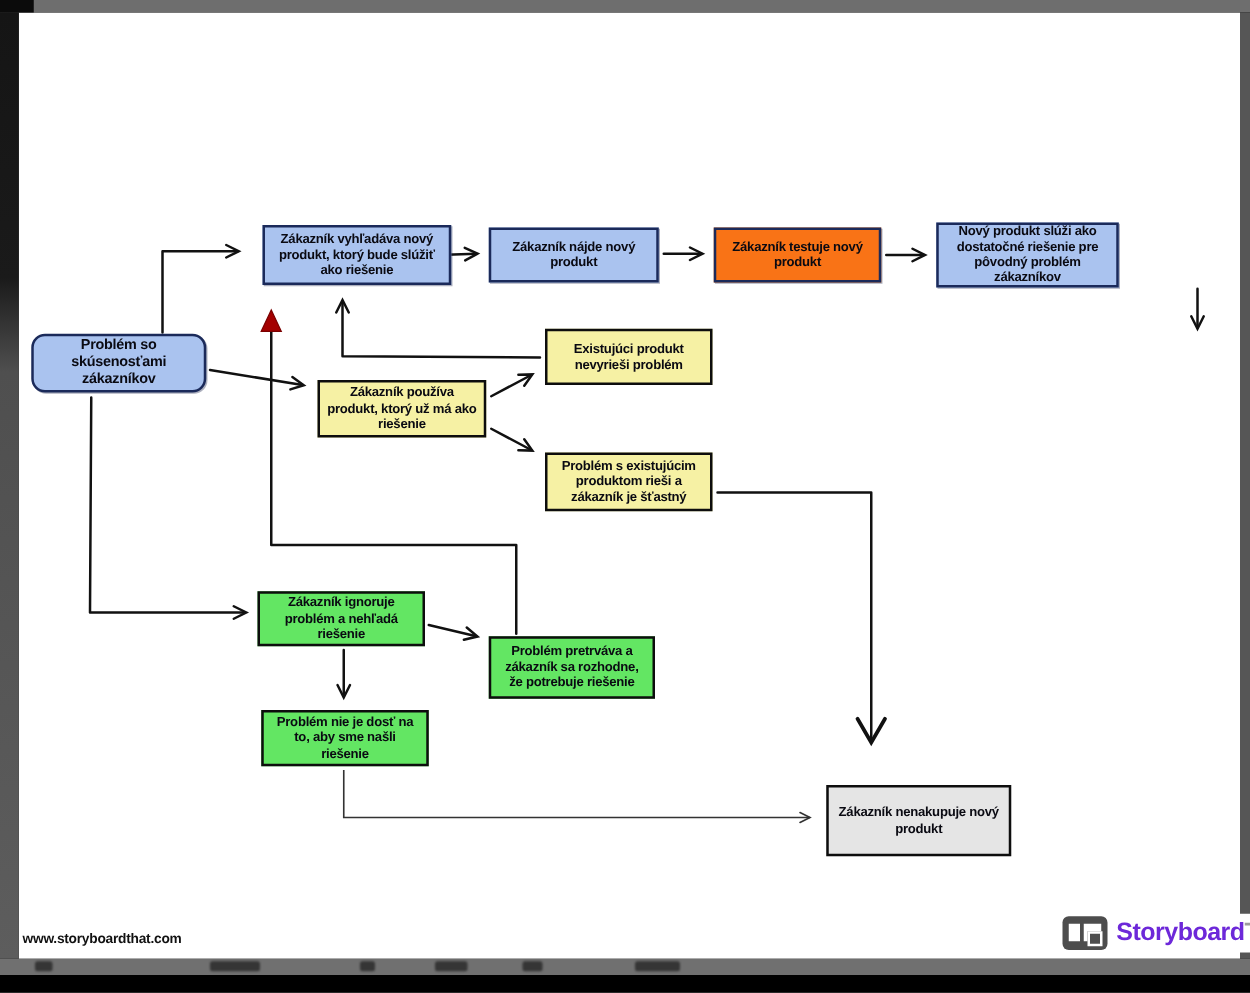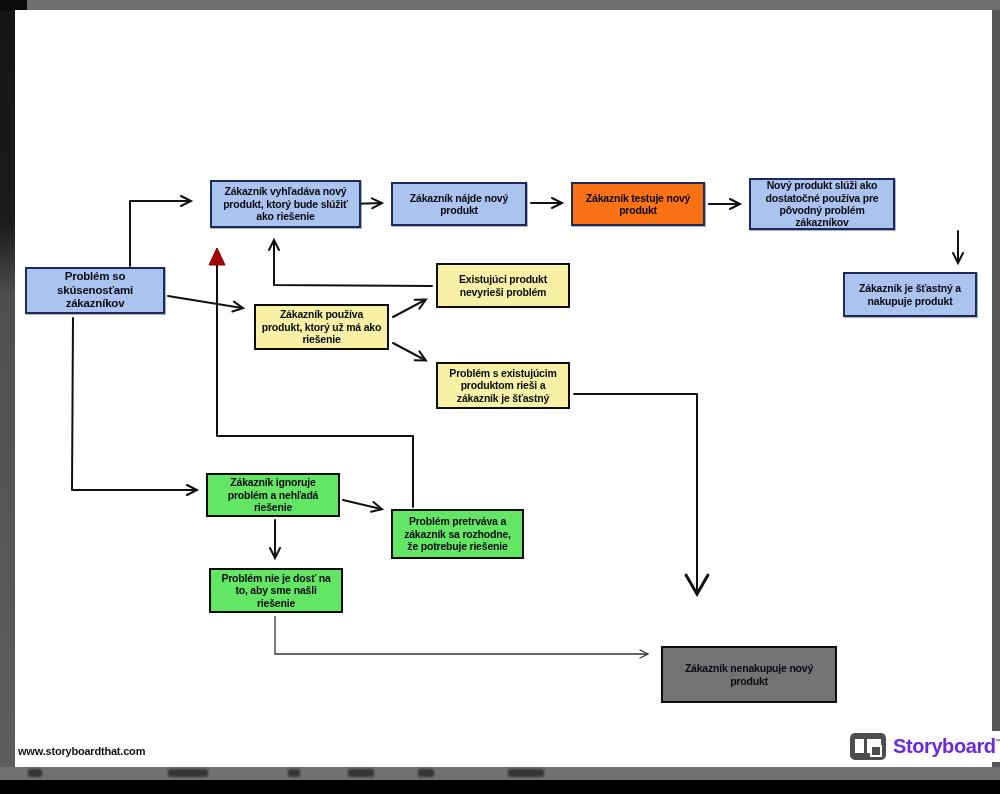--- a/index.html
+++ b/index.html
@@ -77,43 +77,40 @@
       <path d="M432,286 L274,285 L274,241" marker-end="url(#ah)"></path>
       <path d="M73,318 L72,490 L196,490" marker-end="url(#ah)"></path>
       <path d="M343,500 L381,509" marker-end="url(#ah)"></path>
       <path d="M275,520 L275,557" marker-end="url(#ah)"></path>
       <path d="M574,394 L697,394 L697,593" marker-end="url(#ahBig)"></path>
     </g>
     <path d="M275,616 L275,654 L648,654" fill="none" stroke="#333" stroke-width="1.3" marker-end="url(#ahThin)"></path>
     <path d="M413,507 L413,436 L217,436 L217,252" fill="none" stroke="#111" stroke-width="2" stroke-linecap="round" stroke-linejoin="round" marker-end="url(#rh)"></path>
   </svg>
 
-  <div class="node blue" style="left: 25px; top: 267px; width: 140px; height: 47px; font-size: 11.5px; background-color: rgb(170, 195, 239);">
+  <div class="node blue" style="left: 25px; top: 267px; width: 140px; height: 47px; font-size: 11.5px; background-color: rgb(170, 195, 239); border-radius: 11px;">
     <span>Problém so skúsenosťami zákazníkov</span>
     </div>
 
   <div class="node blue" style="left: 210px; top: 180px; width: 151px; height: 48px; background-color: rgb(170, 195, 239);">
     <span>Zákazník vyhľadáva nový produkt, ktorý bude slúžiť ako riešenie</span>
     </div>
 
   <div class="node blue" style="left: 391px; top: 182px; width: 136px; height: 44px; background-color: rgb(170, 195, 239);">
     <span>Zákazník nájde nový produkt</span>
     </div>
 
   <div class="node blue" style="left: 571px; top: 182px; width: 134px; height: 44px; background-color: #f97316;">
     <span>Zákazník testuje nový produkt</span>
     </div>
 
   <div class="node blue" style="left: 749px; top: 178px; width: 146px; height: 52px; background-color: rgb(170, 195, 239);">
-    <span>Nový produkt slúži ako dostatočné používa pre pôvodný problém zákazníkov</span>
+    <span>Nový produkt slúži ako dostatočné riešenie pre pôvodný problém zákazníkov</span>
     </div>
 
-  <div class="node blue" style="left: 843px; top: 272px; width: 134px; height: 45px; background-color: rgb(170, 195, 239);">
-    <span>Zákazník je šťastný a nakupuje produkt</span>
-    </div>
 
   <div class="node yellow" style="left: 254px; top: 304px; width: 135px; height: 46px; background-color: rgb(246, 241, 164);">
     <span>Zákazník používa produkt, ktorý už má ako riešenie</span>
     </div>
 
   <div class="node yellow" style="left: 436px; top: 263px; width: 134px; height: 45px; background-color: rgb(246, 241, 164);">
     <span>Existujúci produkt nevyrieši problém</span>
     </div>
 
   <div class="node yellow" style="left: 436px; top: 362px; width: 134px; height: 47px; background-color: rgb(246, 241, 164);">
@@ -125,21 +122,21 @@
     </div>
 
   <div class="node green" style="left: 391px; top: 509px; width: 133px; height: 50px; background-color: rgb(99, 230, 99);">
     <span>Problém pretrváva a zákazník sa rozhodne, že potrebuje riešenie</span>
     </div>
 
   <div class="node green" style="left: 209px; top: 568px; width: 134px; height: 45px; background-color: rgb(99, 230, 99);">
     <span>Problém nie je dosť na to, aby sme našli riešenie</span>
     </div>
 
-  <div class="node red" style="left: 661px; top: 628px; width: 176px; height: 57px; background-color: #737373; margin-top: 18px;">
+  <div class="node red" style="left: 661px; top: 628px; width: 148px; height: 57px; background-color: #e5e5e5;">
     <span>Zákazník nenakupuje nový produkt</span>
     </div>
 
   <div class="watermark">www.storyboardthat.com</div>
 
   <div class="logo">
     <div class="logo-icon">
       <div class="cellA"></div>
         <div class="cellB"></div>
         <div class="cellB-inner"></div>

